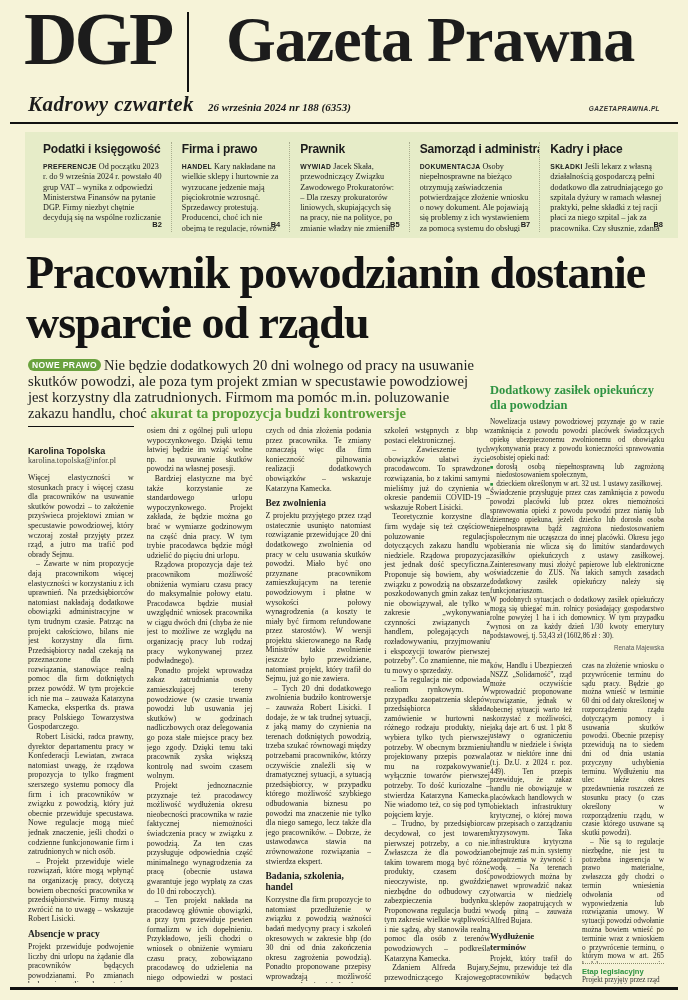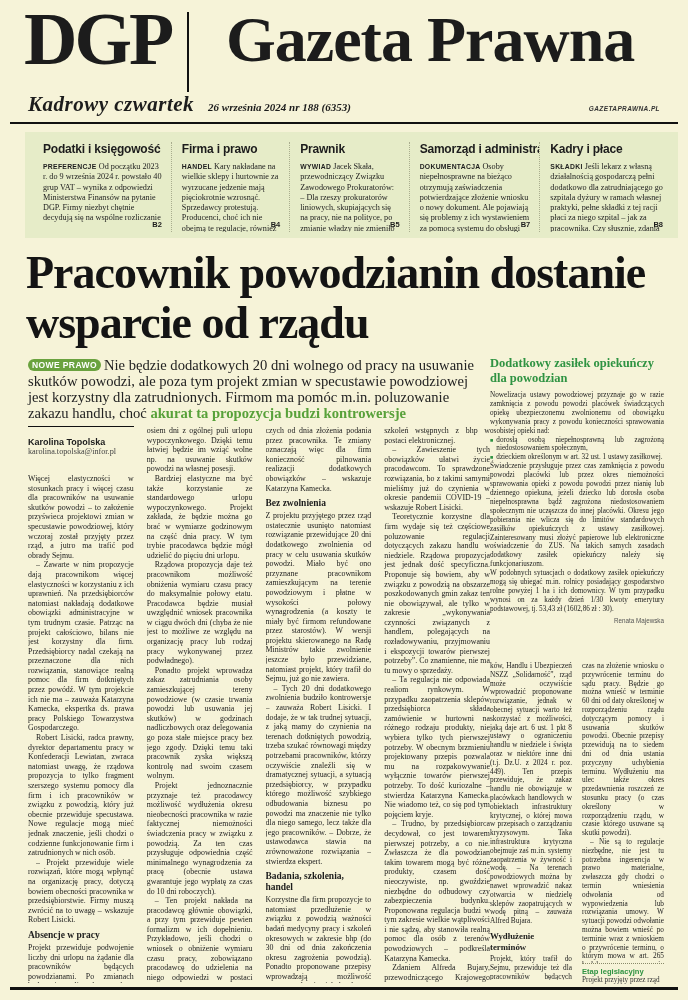--- a/index.html
+++ b/index.html
@@ -36,27 +36,27 @@
   .lead{position:absolute;left:28px;top:357px;width:452px;font-size:14.6px;line-height:16.1px;color:#222;}
   .tag{background:var(--tag-green);color:#fff;font-family:"Liberation Sans",sans-serif;font-weight:bold;font-size:8.5px;letter-spacing:0.4px;padding:1px 4px;border-radius:6px;vertical-align:2px;margin-right:3px;}
   .lead-hl{color:var(--hl-green);font-weight:bold;}
 
   
   .left-cols{position:absolute;left:28px;top:426px;width:462px;height:557px;display:flex;gap:13px;}
   .acol{flex:1;overflow:hidden;}
   .apara{font-size:7.9px;line-height:9.6px;text-align:justify;text-indent:8px;}
   .apara.flush{text-indent:0;}
   .subhead{font-size:9.5px;line-height:11px;font-weight:bold;margin:5px 0 2px;}
-  .byline{border-top:1.5px solid #111;padding-top:10px;margin-bottom:18px;}
+  .byline{border-top:1.5px solid #111;padding-top:19px;margin-bottom:8px;}
   .byline-name{font-family:"Liberation Sans",sans-serif;font-weight:bold;font-size:9px;}
   .byline-email{font-size:8.2px;color:#444;}
 
   
   .sidebar{position:absolute;left:490px;top:356px;width:174px;height:302px;overflow:hidden;}
-  .sidebar h2{color:var(--head-green);font-size:12.5px;line-height:14.5px;font-weight:bold;margin-bottom:6px;}
+  .sidebar h2{color:var(--head-green);font-size:12.5px;line-height:14.5px;font-weight:bold;margin-bottom:6px;margin-top:27px;}
   .sb-p{font-size:7.2px;line-height:8.9px;text-align:justify;}
   .bullet{display:flex;font-size:7.2px;line-height:8.9px;text-align:justify;}
   .sq{color:var(--head-green);font-size:5.5px;line-height:8.9px;margin-right:3px;}
   .sb-author{text-align:right;font-size:6.3px;color:#555;margin-top:3px;font-family:"Liberation Sans",sans-serif;}
 
   
   .right-cols{position:absolute;left:490px;top:662px;width:174px;height:318px;display:flex;gap:10px;}
   .right-cols .apara{font-size:7.3px;line-height:8.8px;}
   .right-cols .subhead{font-size:8.8px;}
 

